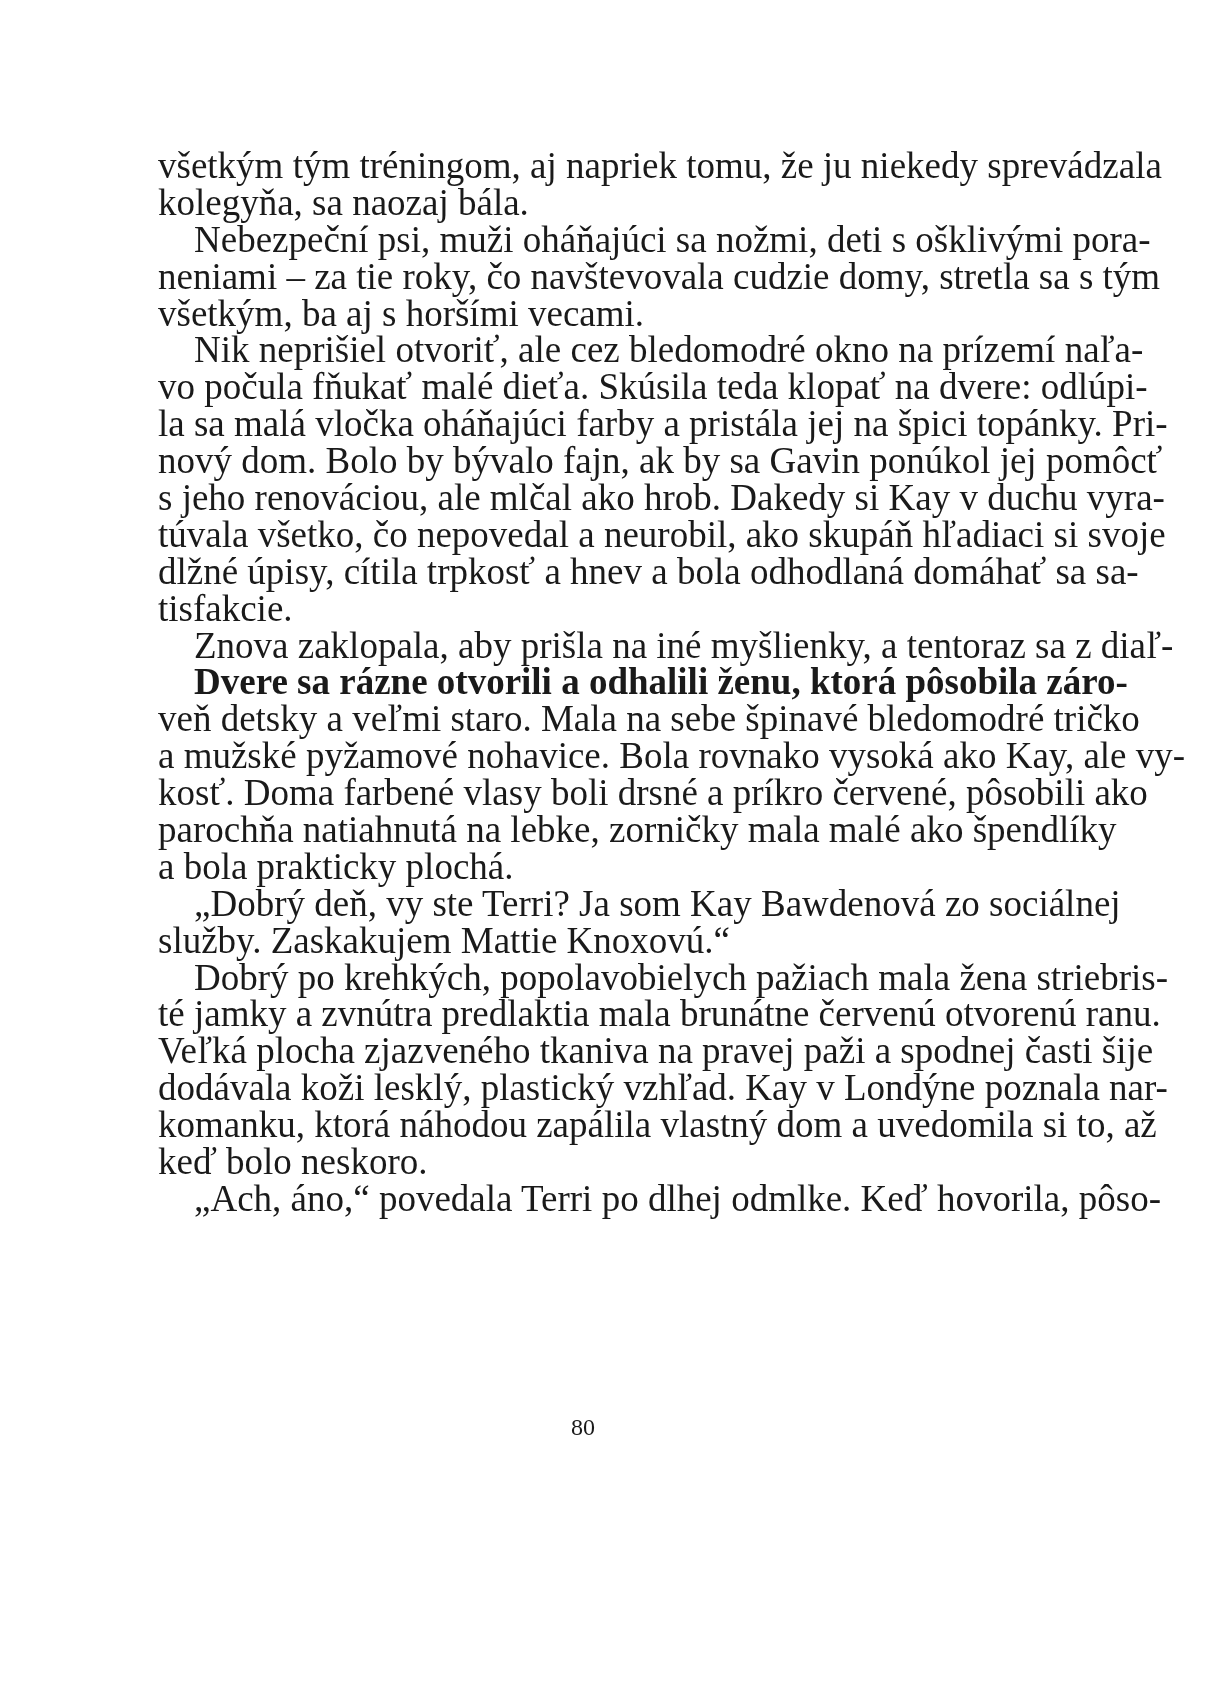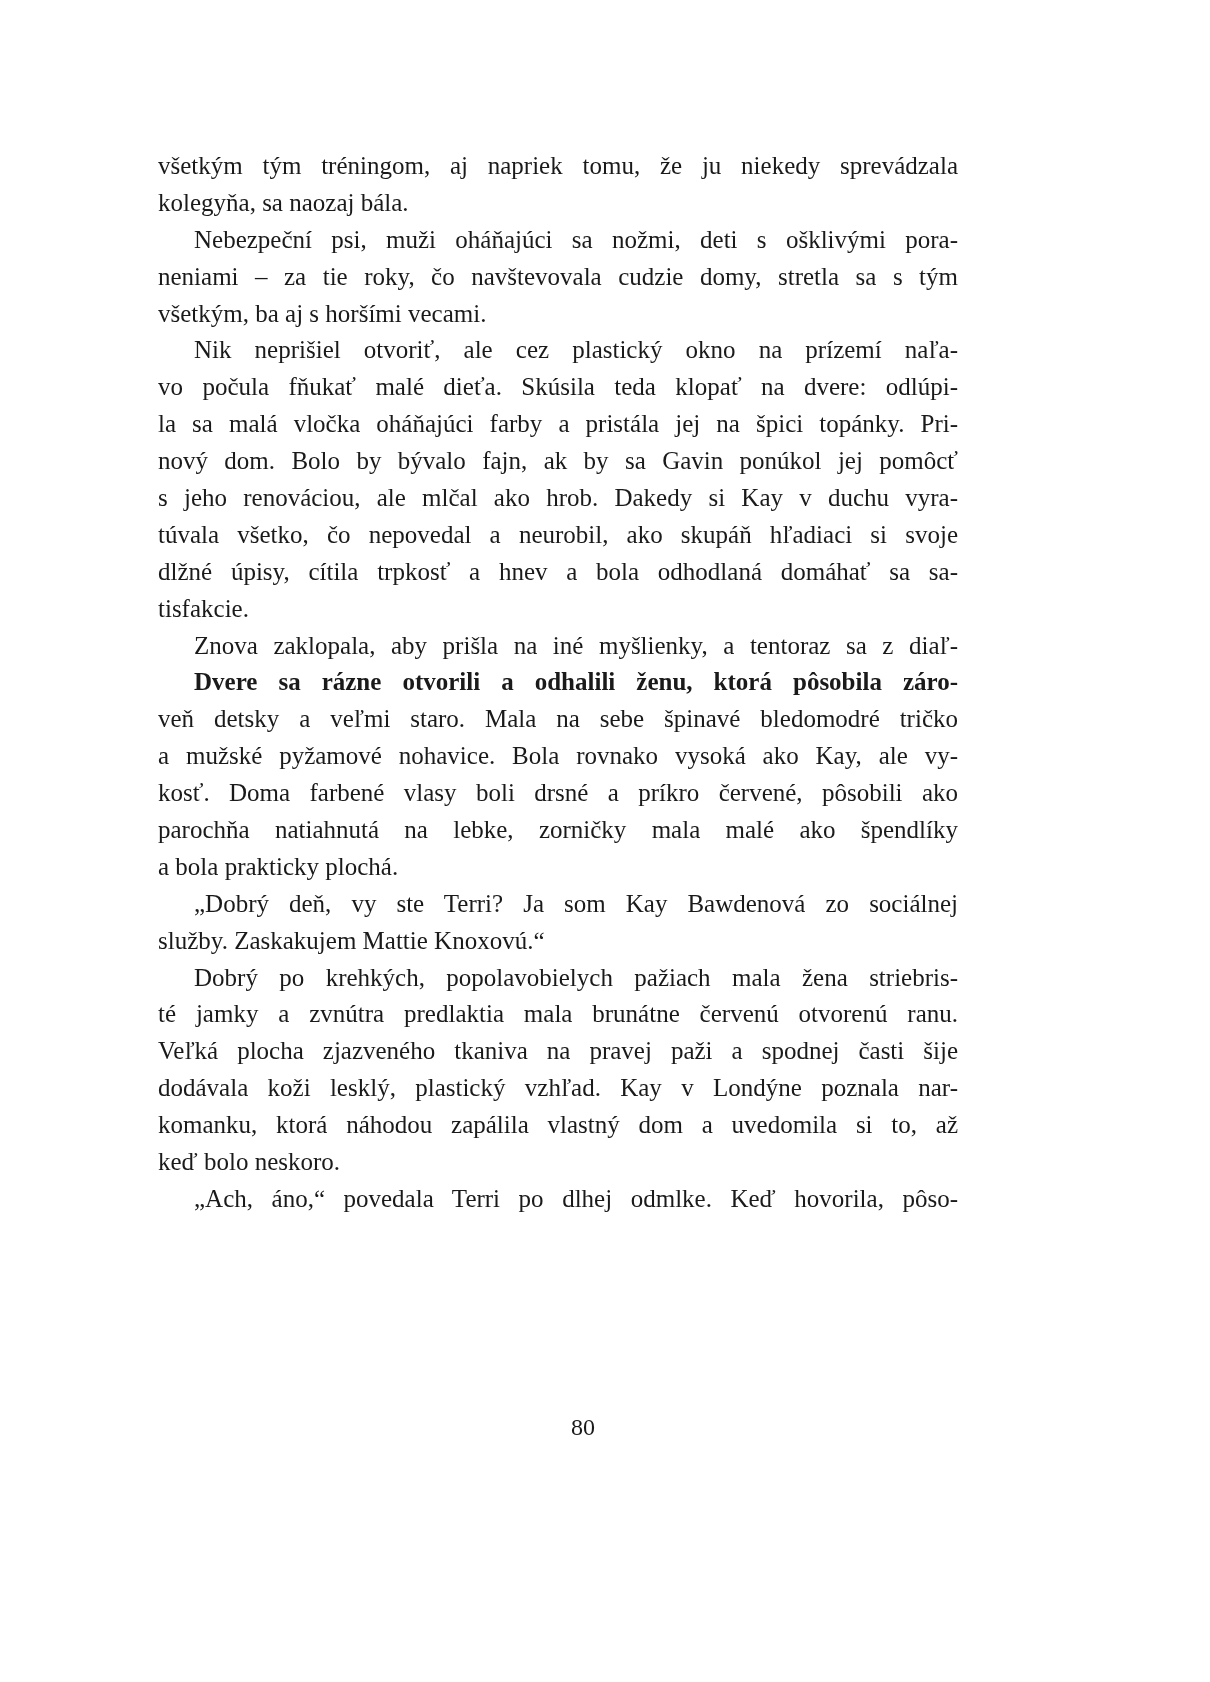--- a/index.html
+++ b/index.html
@@ -3,21 +3,21 @@
 <meta charset="utf-8">
 <style>
   html, body { margin: 0; padding: 0; background: #ffffff; }
   body { width: 1210px; height: 1682px; position: relative; overflow: hidden; }
   .page {
     position: absolute; left: 0; top: 0; width: 1210px; height: 1682px; background: #ffffff;
   }
   .text-block {
     position: absolute; left: 158px; top: 148px; width: 800px;
     font-family: "Liberation Serif", "DejaVu Serif", serif;
-    font-size: 25px; line-height: 36.9px; color: #1a1a1a;
+    font-size: 37px; line-height: 36.9px; color: #1a1a1a;
   }
   .line {
     display: block; white-space: nowrap; height: 36.9px;
     text-align: justify; text-align-last: justify;
   }
   .line.last { text-align-last: left; }
   .line.indent { padding-left: 36px; }
   .line.bold { font-weight: bold; }
   .page-number {
     position: absolute; left: 0; width: 1116px; top: 1414px; text-align: center;
@@ -32,21 +32,21 @@
 <div class="page">
   <div class="text-block">
 
     <span class="line">všetkým tým tréningom, aj napriek tomu, že ju niekedy sprevádzala</span>
     <span class="line last">kolegyňa, sa naozaj bála.</span>
 
     <span class="line indent">Nebezpeční psi, muži oháňajúci sa nožmi, deti s ošklivými pora-</span>
     <span class="line">neniami – za tie roky, čo navštevovala cudzie domy, stretla sa s tým</span>
     <span class="line last">všetkým, ba aj s horšími vecami.</span>
 
-    <span class="line indent">Nik neprišiel otvoriť, ale cez plastický okno na prízemí naľa-</span>
+    <span class="line indent">Nik neprišiel otvoriť, ale cez bledomodré okno na prízemí naľa-</span>
     <span class="line">vo počula fňukať malé dieťa. Skúsila teda klopať na dvere: odlúpi-</span>
     <span class="line">la sa malá vločka oháňajúci farby a pristála jej na špici topánky. Pri-</span>
     <span class="line">nový dom. Bolo by bývalo fajn, ak by sa Gavin ponúkol jej pomôcť</span>
     <span class="line">s jeho renováciou, ale mlčal ako hrob. Dakedy si Kay v duchu vyra-</span>
     <span class="line">túvala všetko, čo nepovedal a neurobil, ako skupáň hľadiaci si svoje</span>
     <span class="line">dlžné úpisy, cítila trpkosť a hnev a bola odhodlaná domáhať sa sa-</span>
     <span class="line last">tisfakcie.</span>
 
     <span class="line indent">Znova zaklopala, aby prišla na iné myšlienky, a tentoraz sa z diaľ-</span>
 

